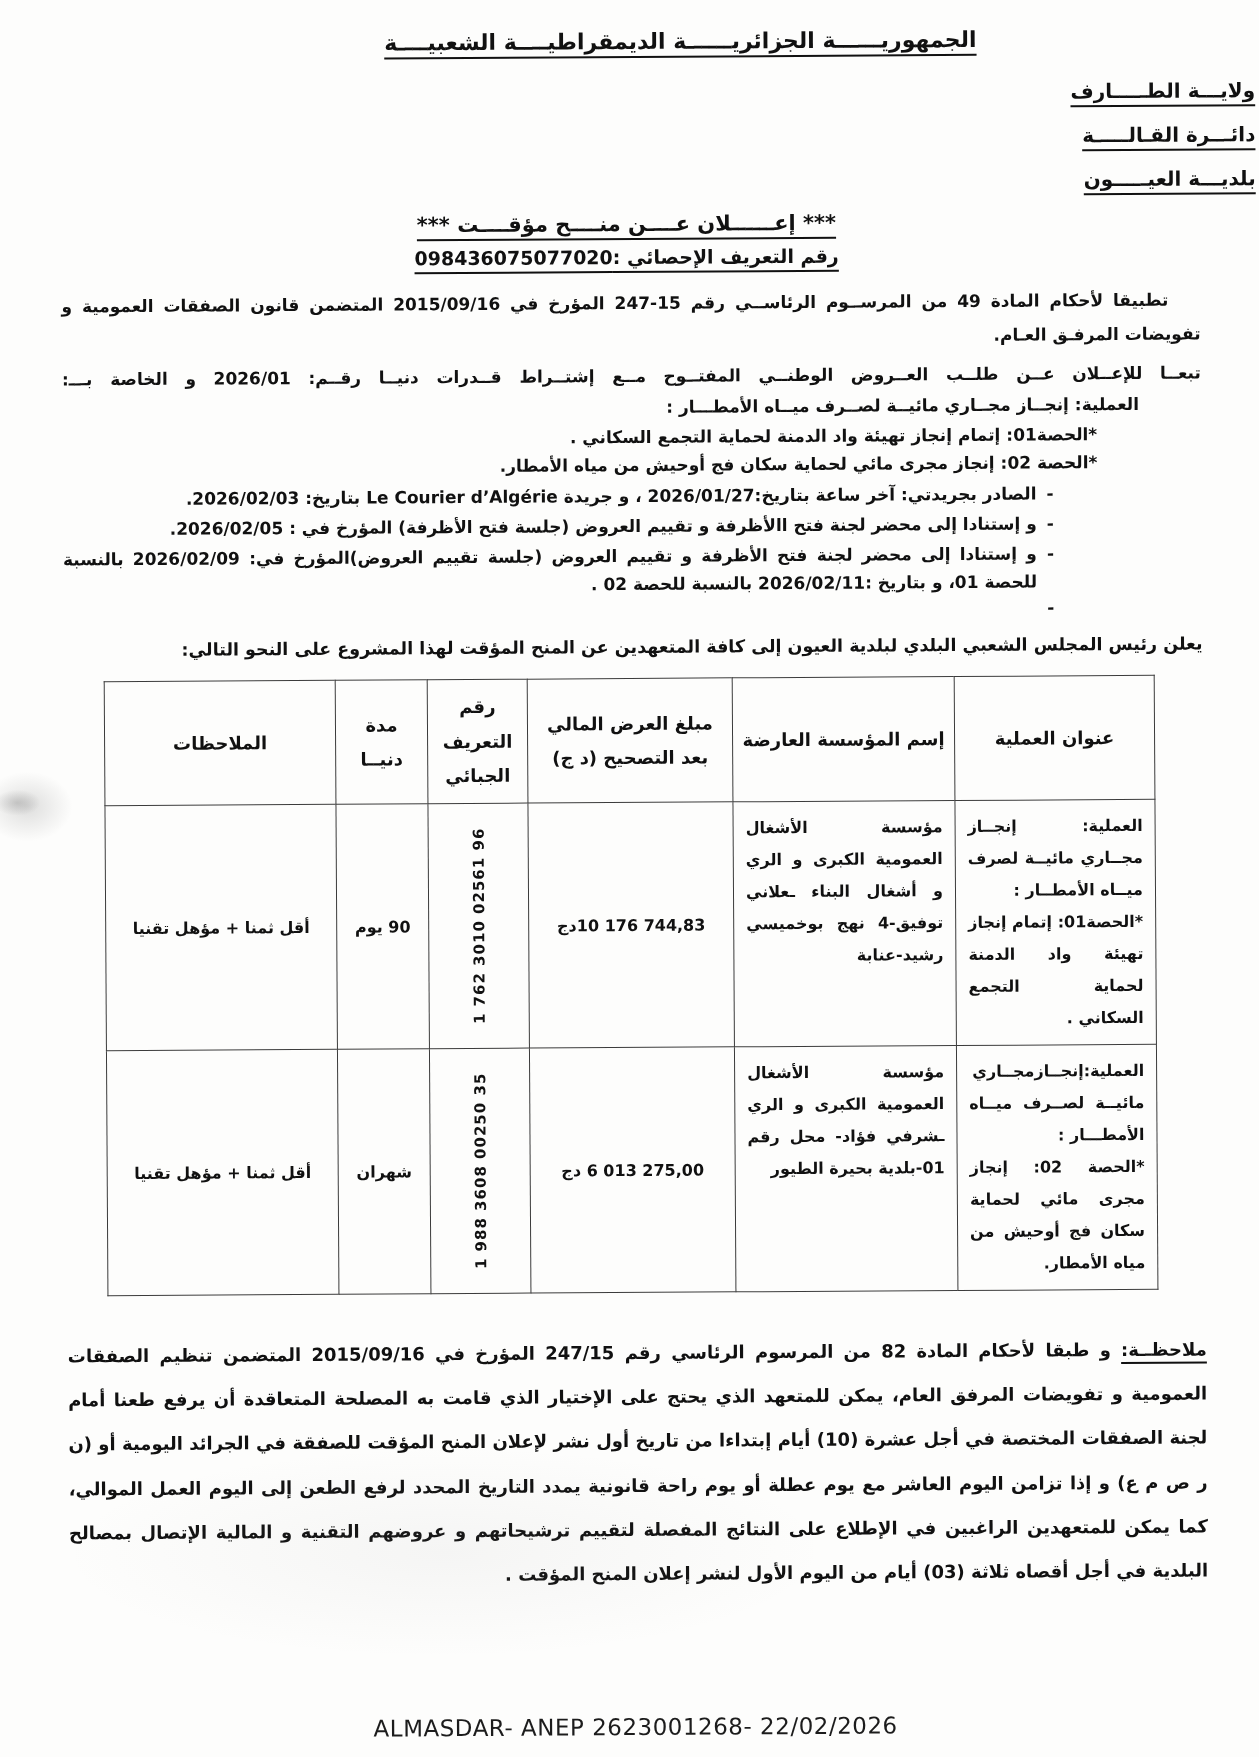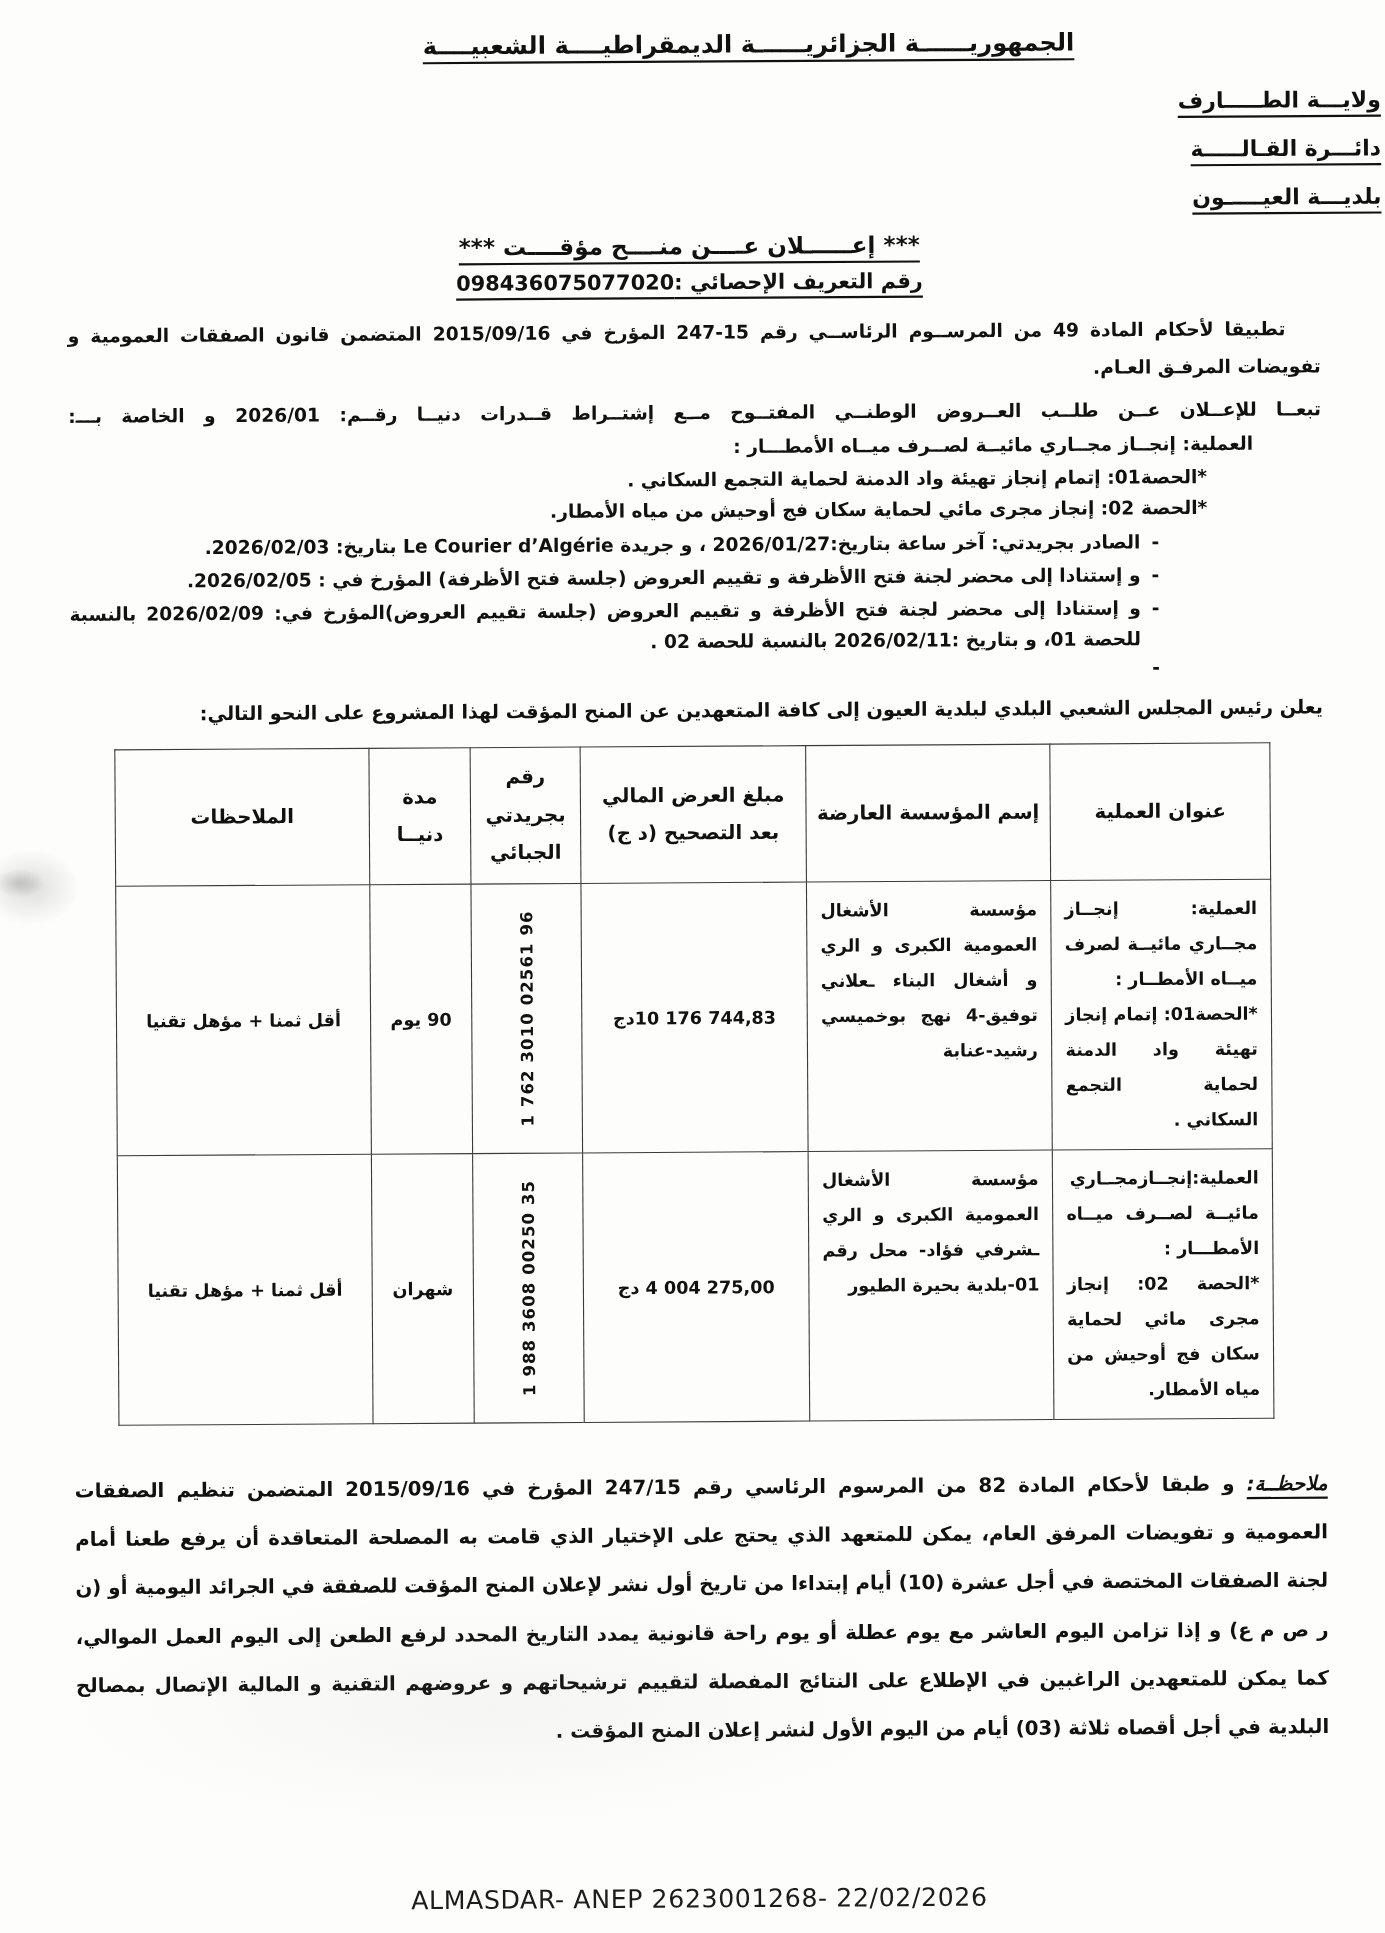--- a/index.html
+++ b/index.html
@@ -53,21 +53,21 @@
   td.amtcell,td.durcell,td.notecell{vertical-align:middle;text-align:center;font-size:17px;}
   td.amtcell .num{display:inline-block;direction:ltr;unicode-bidi:isolate;}
   td.taxcell{position:relative;}
   td.taxcell .vert{
     position:absolute;top:50%;left:50%;
     transform:translate(-50%,-50%) rotate(-90deg);
     white-space:nowrap;font-size:15px;direction:ltr;unicode-bidi:isolate;
     letter-spacing:1px;
   }
   .note{margin:38px 56px 0 64px;font-size:18px;line-height:2.45;text-align:justify;}
-  .note .notelabel{text-decoration:underline;text-decoration-thickness:2px;text-underline-offset:6px;font-style:italic;}
+  .note .notelabel{text-decoration:underline;text-decoration-thickness:2px;text-underline-offset:6px;}
   .footer{
     position:absolute;top:1688px;left:0;width:100%;
     text-align:center;font-size:23px;font-weight:400;color:#1c1c1c;
     letter-spacing:.5px;
   }
   .smudge{position:absolute;pointer-events:none;}
   .smudge.s1{left:-18px;top:742px;width:90px;height:70px;
     background:radial-gradient(closest-side,rgba(110,110,110,.22),rgba(110,110,110,0));}
   .smudge.s2{left:60px;top:1420px;width:760px;height:210px;
     background:radial-gradient(closest-side,rgba(140,140,140,.07),rgba(140,140,140,0));}
@@ -123,42 +123,42 @@
         <col style="width:205px">
       <col style="width:100px">
         <col style="width:92px">
         <col style="width:231px">
     </colgroup>
     <thead>
       <tr>
         <th>عنوان العملية</th>
         <th>إسم المؤسسة العارضة</th>
         <th>مبلغ العرض المالي بعد التصحيح (د ج)</th>
-        <th>رقم بجريدتي الجبائي</th>
+        <th>رقم التعريف الجبائي</th>
         <th>مدة دنيــا</th>
         <th>الملاحظات</th>
       </tr>
     </thead>
     <tbody>
       <tr>
         <td class="opcell">العملية: إنجــاز مجــاري مائيــة لصرف ميــاه الأمطــار :
 *الحصة01: إتمام إنجاز تهيئة واد الدمنة لحماية التجمع السكاني .</td>
         <td class="compcell">مؤسسة الأشغال العمومية الكبرى و الري و أشغال البناء ـعلاني توفيق-4 نهج بوخميسي رشيد-عنابة</td>
         <td class="amtcell"><span class="num">10 176 744,83</span><span>دج</span></td>
         <td class="taxcell">
             <span class="vert">1 762 3010 02561 96</span>
           </td>
         <td class="durcell">90 يوم</td>
         <td class="notecell">أقل ثمنا + مؤهل تقنيا</td>
       </tr>
       <tr>
         <td class="opcell">العملية:إنجــازمجــاري مائيــة لصــرف ميــاه الأمطـــار :
 *الحصة 02: إنجاز مجرى مائي لحماية سكان فج أوحيش من مياه الأمطار.</td>
         <td class="compcell">مؤسسة الأشغال العمومية الكبرى و الري ـشرفي فؤاد- محل رقم 01-بلدية بحيرة الطيور</td>
-        <td class="amtcell"><span class="num">4 004 275,00</span><span> دج</span></td>
+        <td class="amtcell"><span class="num">6 013 275,00</span><span> دج</span></td>
         <td class="taxcell">
             <span class="vert">1 988 3608 00250 35</span>
           </td>
         <td class="durcell">شهران</td>
         <td class="notecell">أقل ثمنا + مؤهل تقنيا</td>
       </tr>
     </tbody>
   </table>
 
   <p class="note"><span class="notelabel">ملاحظــة:</span><span> و طبقا لأحكام المادة 82 من المرسوم الرئاسي رقم 247/15 المؤرخ في 2015/09/16 المتضمن تنظيم الصفقات العمومية و تفويضات المرفق العام، يمكن للمتعهد الذي يحتج على الإختيار الذي قامت به المصلحة المتعاقدة أن يرفع طعنا أمام لجنة الصفقات المختصة في أجل عشرة (10) أيام إبتداءا من تاريخ أول نشر لإعلان المنح المؤقت للصفقة في الجرائد اليومية أو (ن ر ص م ع) و إذا تزامن اليوم العاشر مع يوم عطلة أو يوم راحة قانونية يمدد التاريخ المحدد لرفع الطعن إلى اليوم العمل الموالي، كما يمكن للمتعهدين الراغبين في الإطلاع على النتائج المفصلة لتقييم ترشيحاتهم و عروضهم التقنية و المالية الإتصال بمصالح البلدية في أجل أقصاه ثلاثة (03) أيام من اليوم الأول لنشر إعلان المنح المؤقت .</span></p>

